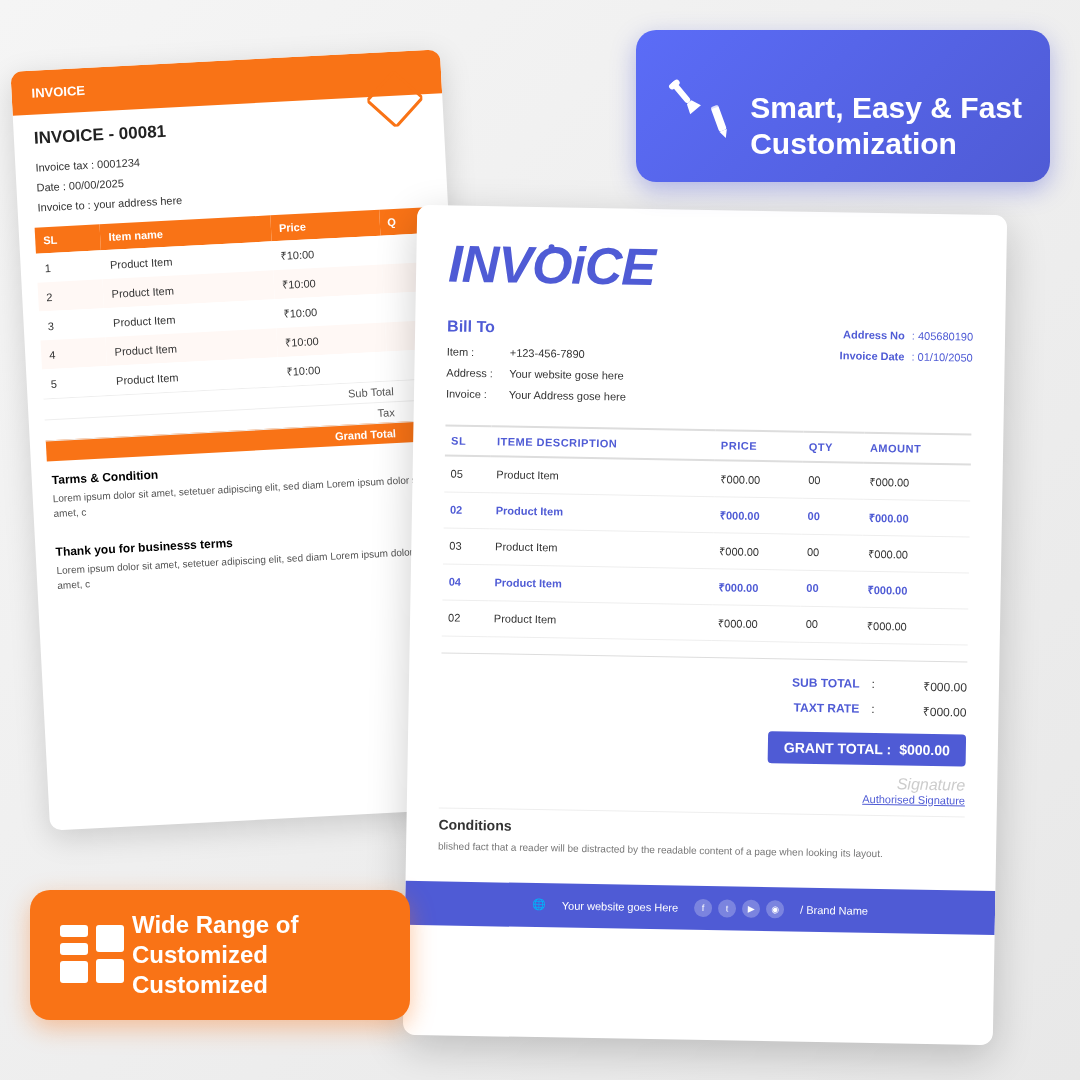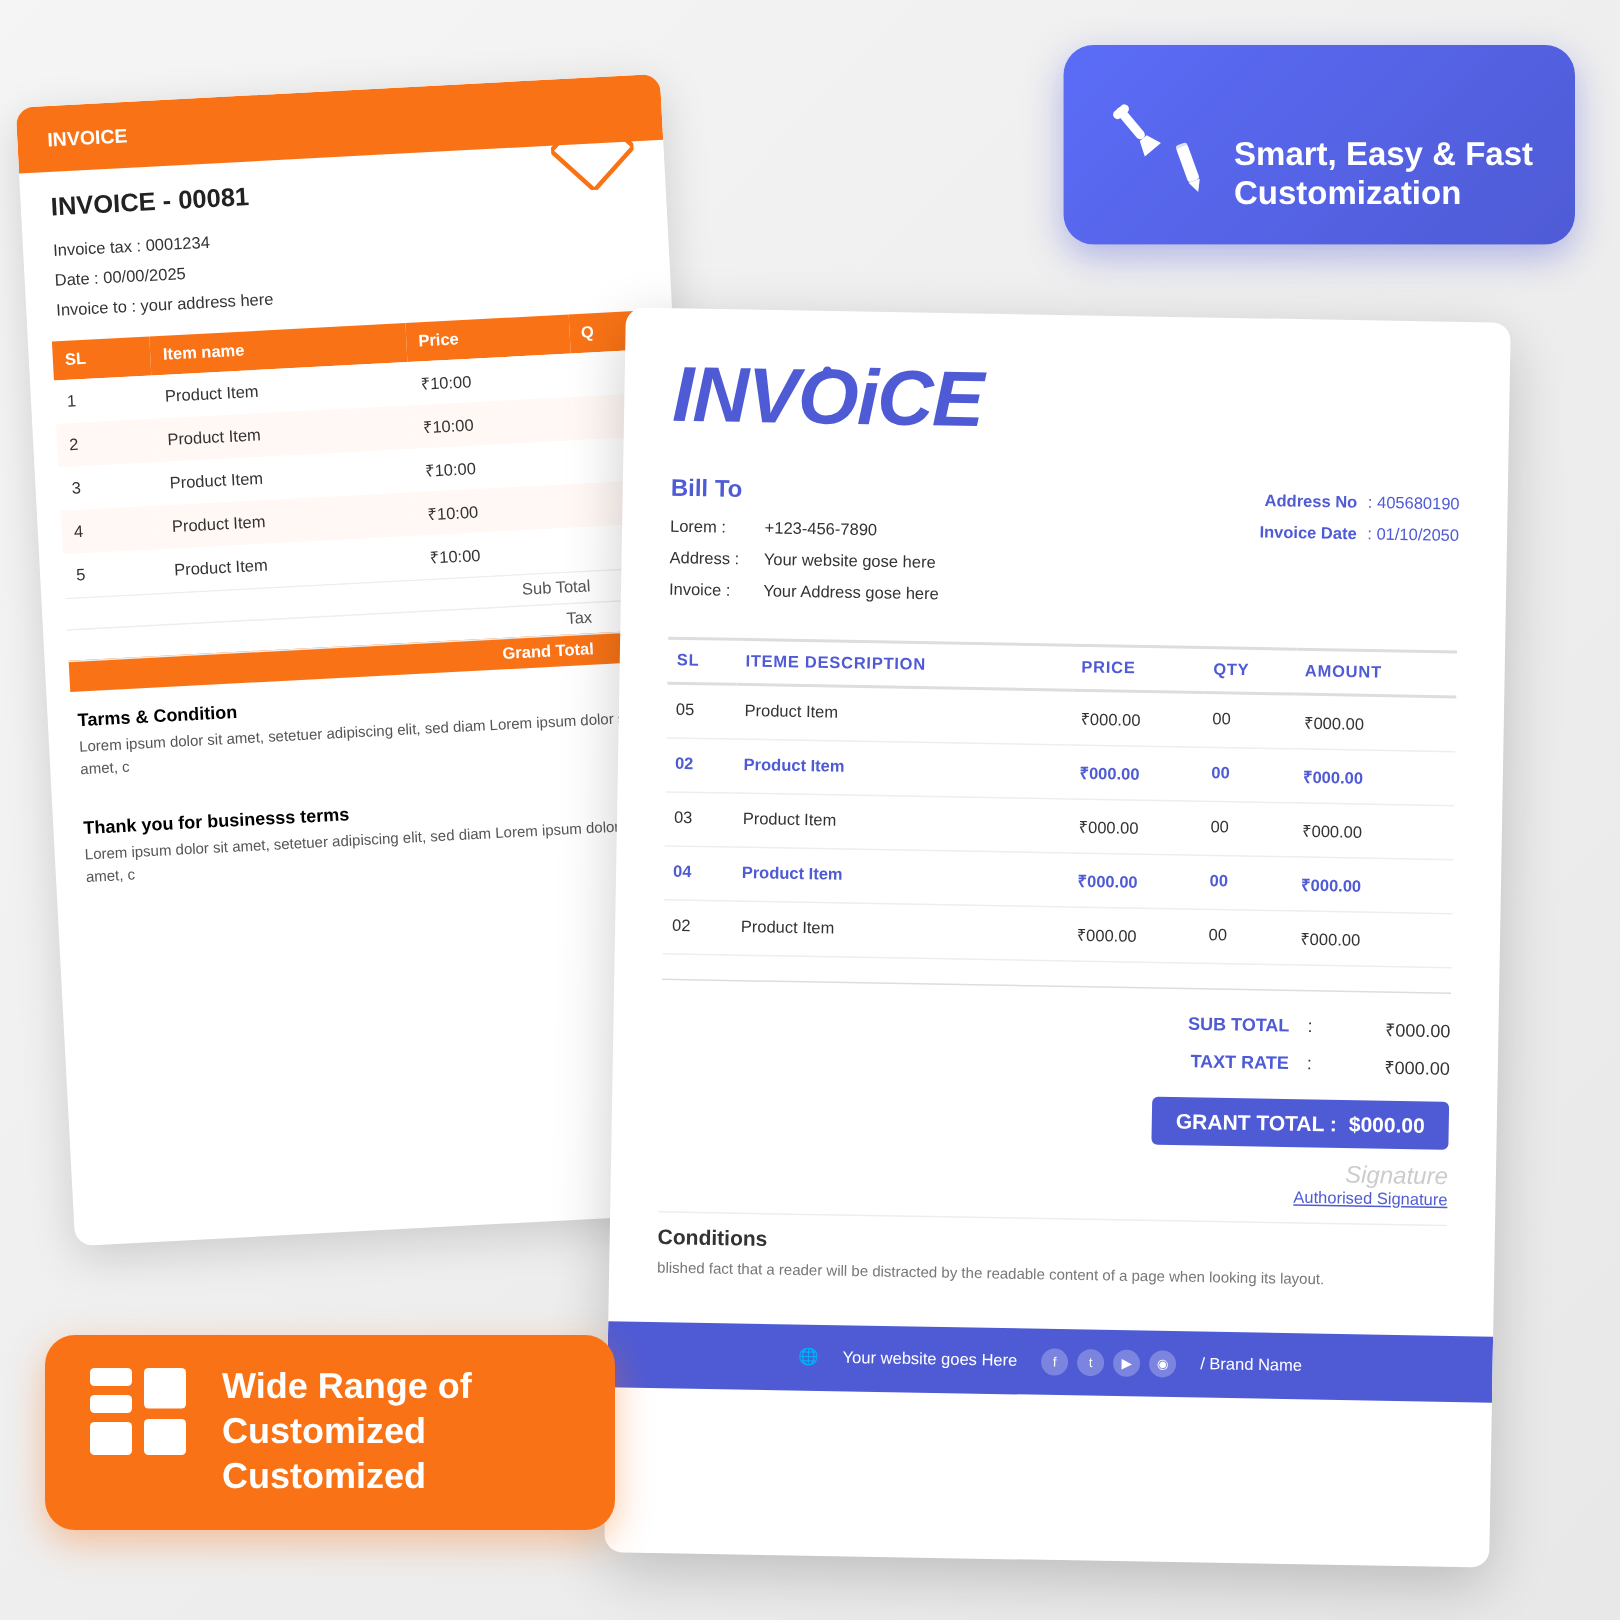--- a/index.html
+++ b/index.html
@@ -387,38 +387,38 @@
 
     .badge-smart .icons-group {
       display: flex;
       align-items: center;
       position: relative;
       width: 70px;
       height: 60px;
     }
 
     .badge-smart .badge-text h2 {
-      font-size: 22px;
+      font-size: 30px;
       font-weight: 800;
       color: white;
       line-height: 1.2;
       margin-top: 40px;
     }
 
     
     .badge-wide {
       position: absolute;
       bottom: 60px;
       left: 30px;
       background: #F97316;
       border-radius: 20px;
       padding: 20px 28px;
       display: flex;
-      align-items: flex-start;
-      gap: 20px;
+      align-items: center;
+      gap: 4px;
       z-index: 10;
       box-shadow: 0 8px 25px rgba(249,115,22,0.4);
       min-width: 380px;
     }
 
     .grid-icon-svg {
       width: 70px;
       height: 65px;
       flex-shrink: 0;
     }
@@ -541,21 +541,21 @@
     <div class="invoice-front-body">
 
       <div class="invoice-title">
         <span>INV</span><span style="color:#4F5BD5; position:relative;">O<span style="position:absolute; width:6px; height:6px; background:#4F5BD5; border-radius:50%; top:8px; left:50%; transform:translateX(-50%);"></span></span><span>iCE</span>
       </div>
 
       <div class="bill-section">
         <div class="bill-to">
           <h3>Bill To</h3>
           <p>
-            <span class="label">Lorem  :</span>
+            <span class="label">Item  :</span>
             <span>+123-456-7890</span>
           </p>
           <p>
             <span class="label">Address :</span>
             <span>Your website gose here</span>
           </p>
           <p>
             <span class="label">Invoice :</span>
             <span>Your Address gose here</span>
           </p>

